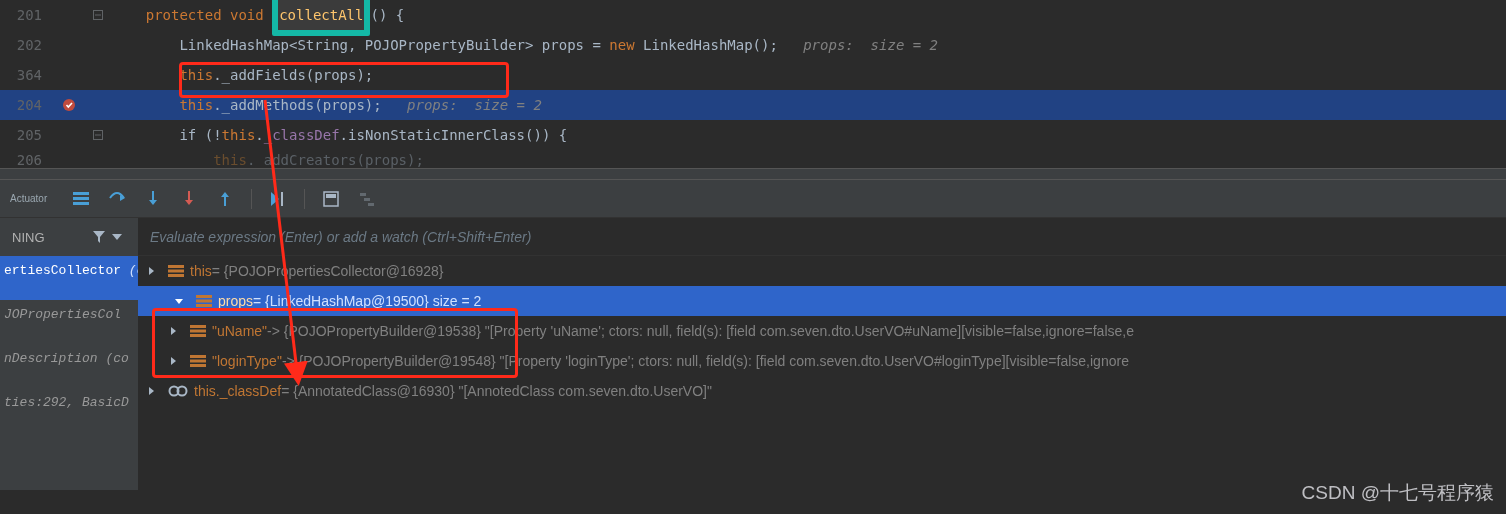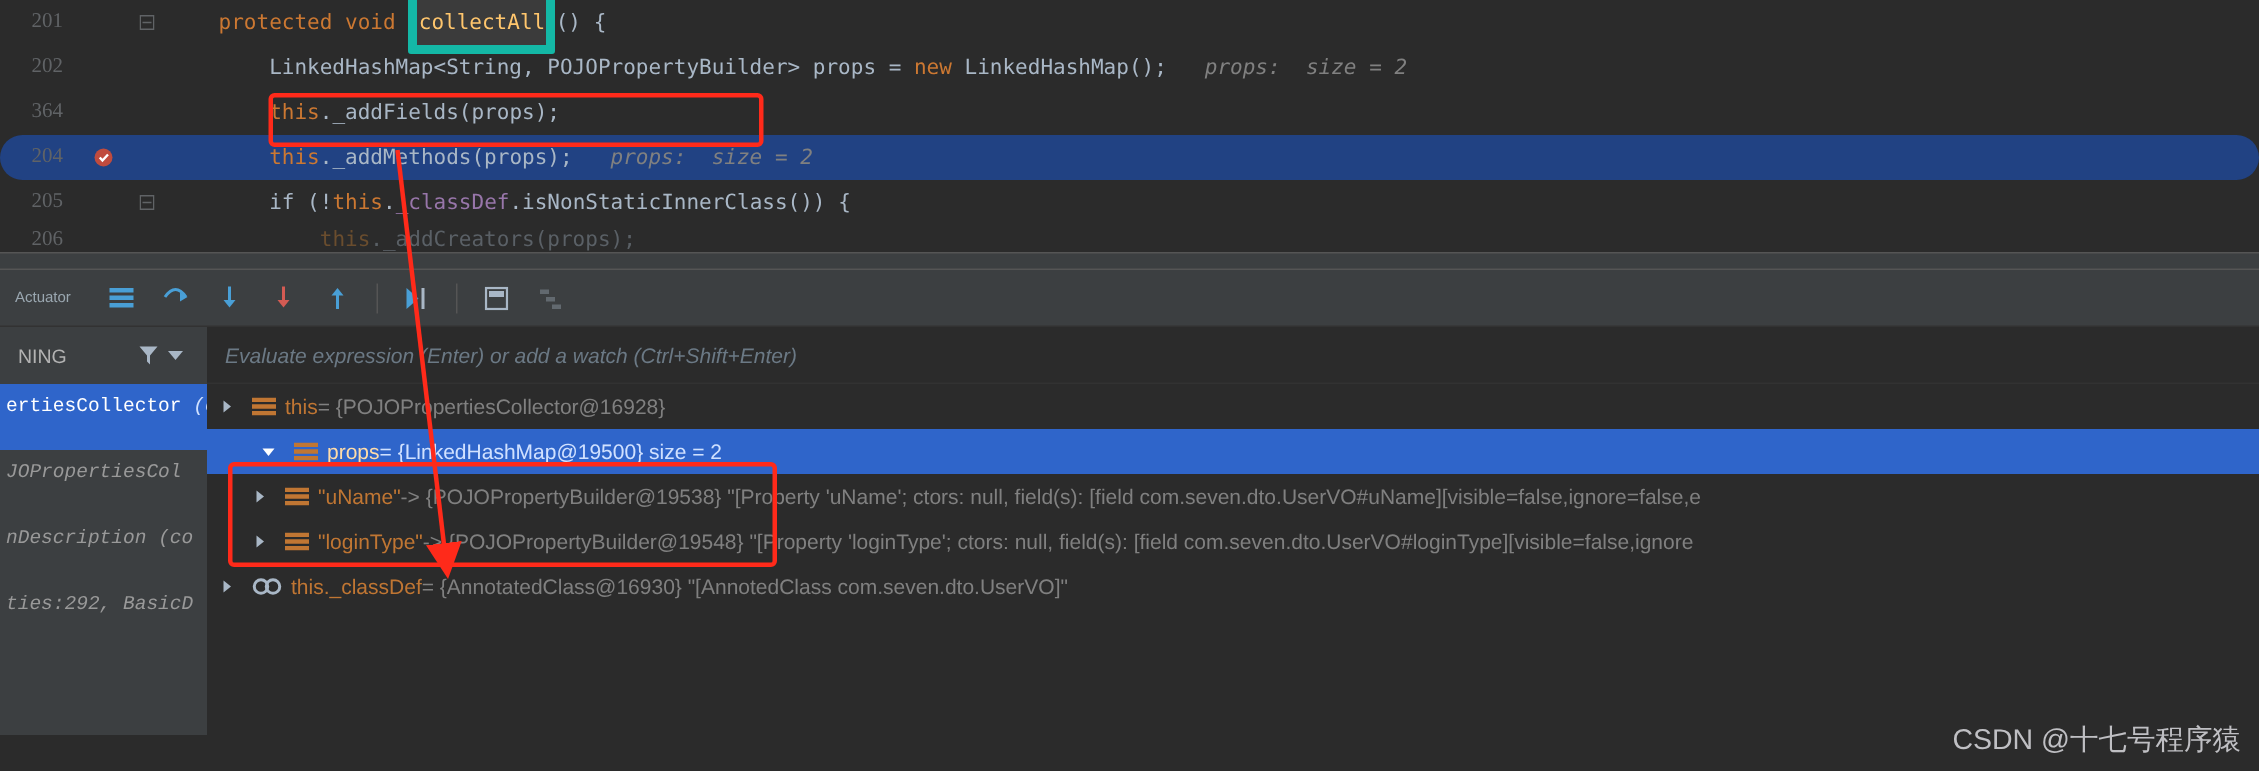--- a/index.html
+++ b/index.html
@@ -12,35 +12,34 @@
     height: 514px;
     overflow: hidden;
     position: relative;
   }
   .code-pane { position: relative; }
   .code-line {
     display: flex;
     height: 30px;
     line-height: 30px;
   }
-  .code-line.hl { background: #214283; border-radius: 15px; }
+  .code-line.hl { background: #214283; }
   .gutter {
     display: flex;
     align-items: center;
     width: 112px;
     flex-shrink: 0;
     position: relative;
   }
   .lineno {
     width: 54px;
     text-align: right;
     color: #606366;
     padding-right: 12px;
     font-size: 14px;
-    font-family: Liberation Serif, serif;
   }
   .fold-gutter { width: 28px; display:flex; align-items:center; justify-content:center; color:#606366;}
   .marker-gutter { width: 30px; display:flex; align-items:center; justify-content:center;}
   .tok { white-space: pre; font-family: 'Consolas','Monaco',monospace; }
   .kw { color: #cc7832; }
   .method { color: #ffc66d; }
   .plain { color: #a9b7c6; }
   .comment { color: #808080; font-style: italic; }
   .sel-ident { background: rgba(255,255,255,0.08); border:6px solid #14b8a6; border-radius:2px; padding:0 1px;}
   .field { color: #9876aa; }

